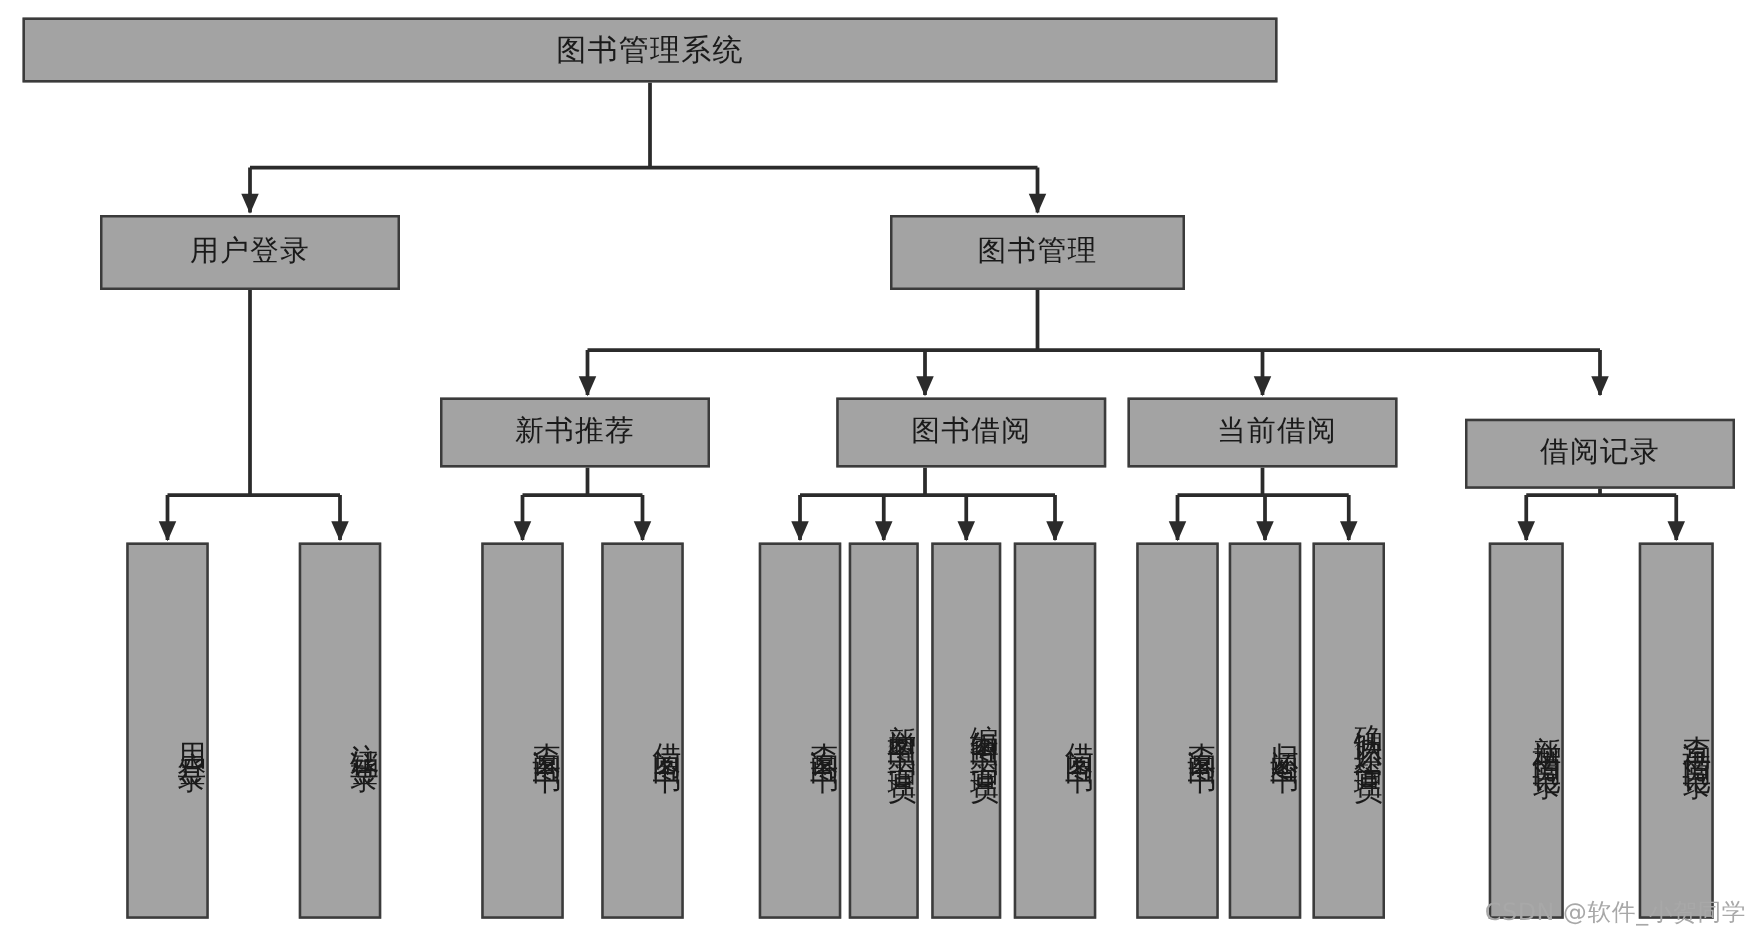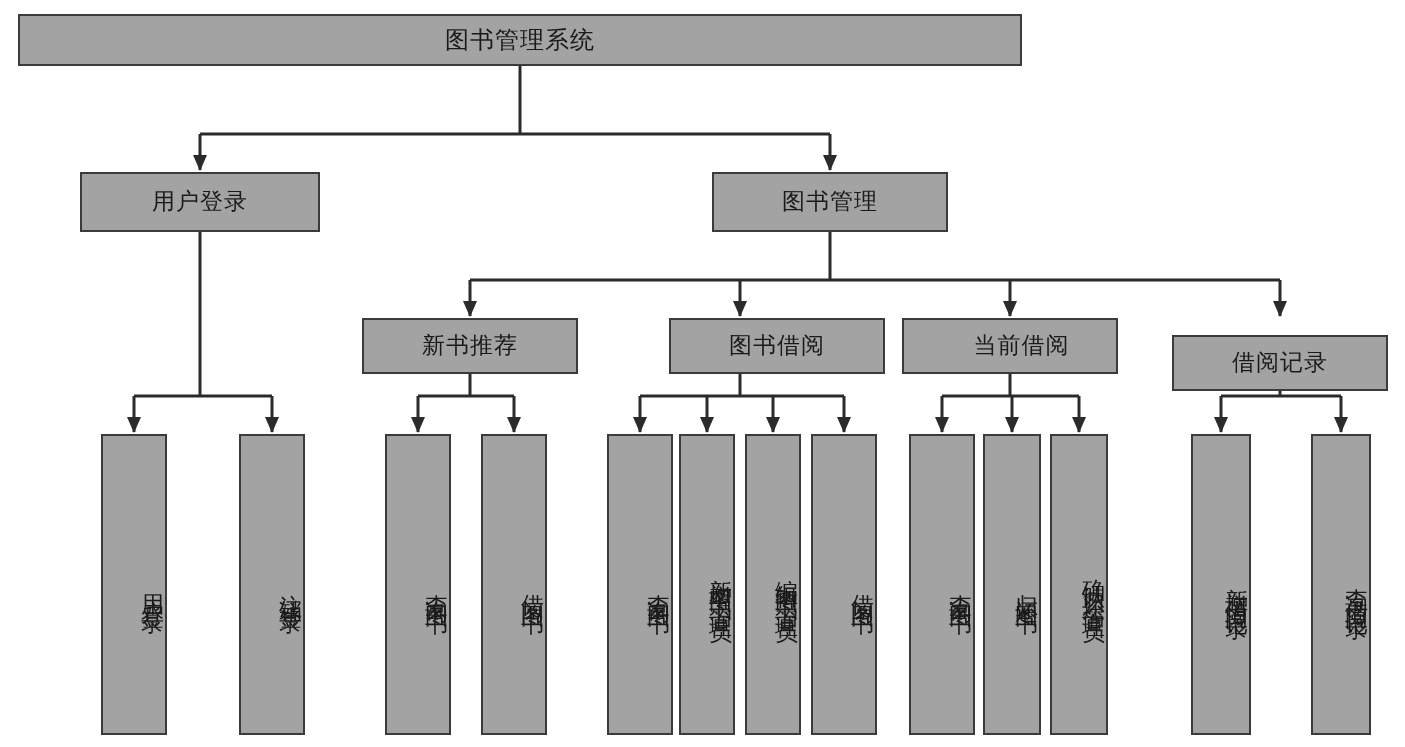--- a/index.html
+++ b/index.html
@@ -131,21 +131,21 @@
   <div id="nodes">
       <div class="node horiz root" style="left: 18px; top: 14px; width: 1004px; height: 52px;">
         <span class="htext">图书管理系统</span>
       </div>
       <div class="node horiz" style="left: 80px; top: 172px; width: 240px; height: 60px;">
         <span class="htext">用户登录</span>
       </div>
       <div class="node horiz" style="left: 712px; top: 172px; width: 236px; height: 60px;">
         <span class="htext">图书管理</span>
       </div>
-      <div class="node horiz" style="left: 362px; top: 318px; width: 216px; height: 56px;">
+      <div class="node horiz" style="left: 352px; top: 318px; width: 216px; height: 56px;">
         <span class="htext">新书推荐</span>
       </div>
       <div class="node horiz" style="left: 632px; top: 318px; width: 216px; height: 56px; margin-left: 37px;">
         <span class="htext">图书借阅</span>
       </div>
       <div class="node horiz" style="left: 902px; top: 318px; width: 216px; height: 56px; padding-left: 23px;">
         <span class="htext">当前借阅</span>
       </div>
       <div class="node horiz" style="left: 1172px; top: 335px; width: 216px; height: 56px;">
         <span class="htext">借阅记录</span>
@@ -183,13 +183,14 @@
       <div class="node vert" style="left: 1050px; top: 434px; width: 58px; height: 301px;">
         <span class="vtext">确认归还（管理员）</span>
       </div>
       <div class="node vert" style="left: 1191px; top: 434px; width: 60px; height: 301px;">
         <span class="vtext">新增借阅记录</span>
       </div>
       <div class="node vert" style="left: 1311px; top: 434px; width: 60px; height: 301px;">
         <span class="vtext">查询借阅记录</span>
       </div>
     </div>
+  <div class="watermark">CSDN @软件_小贺同学</div>
 </div>
 
 </body></html>

